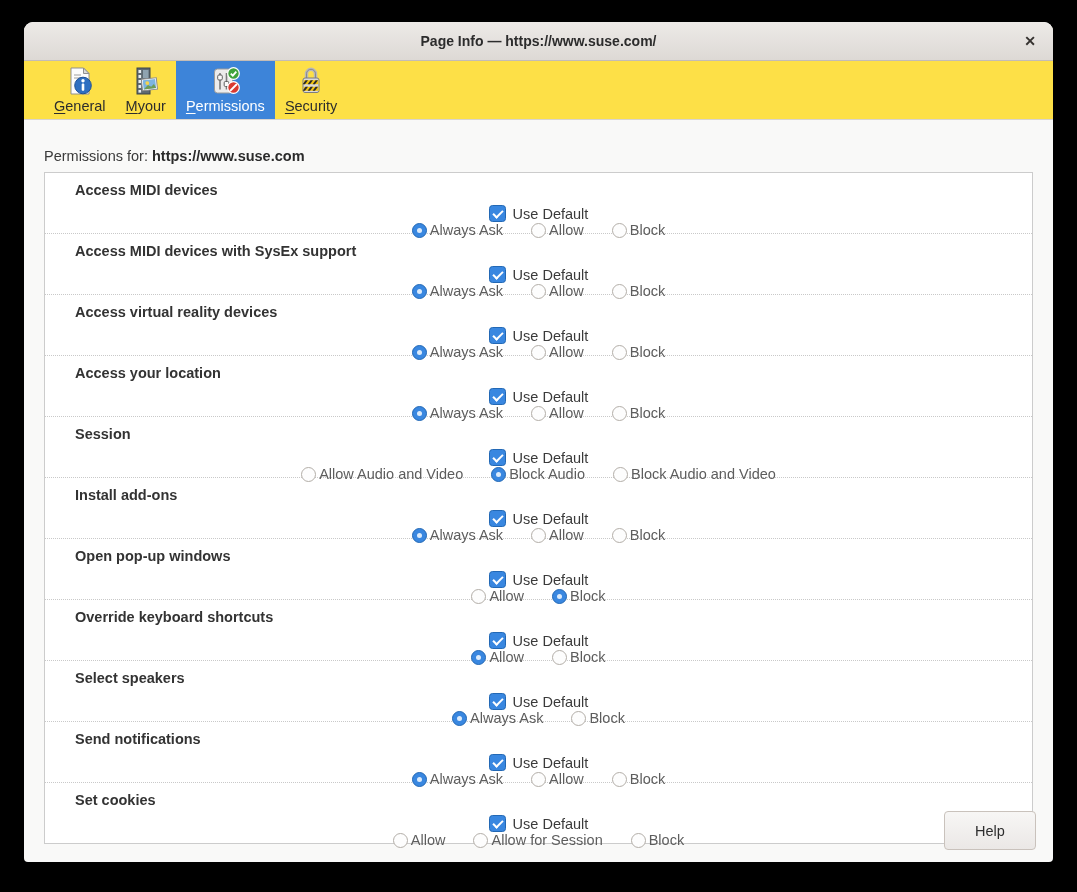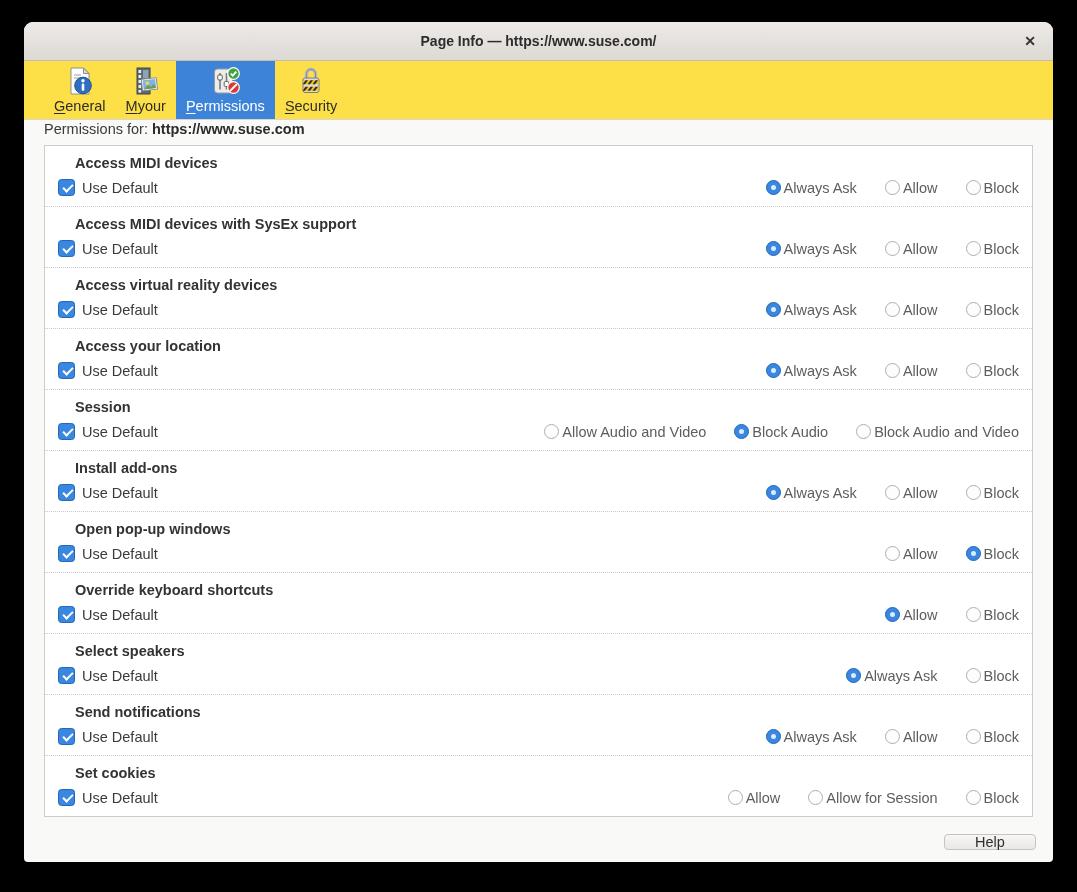--- a/index.html
+++ b/index.html
@@ -37,31 +37,31 @@
   }
   .tab {
     display:flex; flex-direction:column; align-items:center; justify-content:flex-start;
     padding:4px 10px 3px; color:#2d2d2d; font-size:14.5px; cursor:default;
   }
   .tab .icon { width:32px; height:32px; margin-bottom:1px; }
   .tab.selected { background:#3d84d9; color:#ffffff; }
   .ak { text-decoration:underline; text-underline-offset:2px; }
   
   .permfor {
-    margin:1px 20px 8px; font-size:14.5px; color:#3a3a3a;
+    margin:28px 20px 8px; font-size:14.5px; color:#3a3a3a;
   }
   .permfor b { color:#2b2b2b; }
   
   .listbox {
     margin:0 20px; background:#ffffff; border:1px solid #cccccc;
   }
   .row { padding:8px 13px 9px; border-bottom:1px dotted #c9c9c9; }
   .row:last-child { border-bottom:none; }
   .row-title { font-size:14.5px; font-weight:bold; color:#333333; line-height:18px; margin-bottom:6px;margin-left:17px; }
-  .row-controls { display:flex; align-items:center; justify-content:space-between; height:19px; }
+  .row-controls { display:flex; align-items:center; justify-content:space-between; height:19px;flex-direction:column; }
   .use-default { display:flex; align-items:center; gap:7px; font-size:14.5px; color:#3a3a3a; cursor:default; }
   .checkbox {
     width:17px; height:17px; border-radius:3.5px; box-sizing:border-box;
     border:1px solid #b3aea8; background:#fdfdfd; position:relative; flex:0 0 17px;
   }
   .checkbox.checked { background:#3987e0; border-color:#2268b5; }
   .checkbox.checked::after {
     content:""; position:absolute; left:3.5px; top:4px; width:8px; height:4px;
     border-left:2px solid #fff; border-bottom:2px solid #fff;
     transform:rotate(-45deg);
@@ -73,21 +73,21 @@
     border:1px solid #b3aea8; background:#fdfdfd; position:relative; flex:0 0 15px;
   }
   .radio.selected { background:#3987e0; border-color:#2268b5; }
   .radio.selected::after {
     content:""; position:absolute; left:4px; top:4px; width:5px; height:5px;
     border-radius:50%; background:#dcebfb;
   }
   
   .footer { flex:1; position:relative; }
   .help-btn {
-    position:absolute; right:17px; bottom:12px; width:92px; height:16px;
+    position:absolute; right:17px; bottom:12px; width:92px; height:39px;
     background:linear-gradient(#f7f6f5,#ebe8e6);
     border:1px solid #c9c2bc; border-radius:4px;
     font-size:14.5px; color:#2d2d2d; font-family:"Liberation Sans", sans-serif;
     display:flex; align-items:center; justify-content:center; cursor:default;
   }
 </style>
 </head>
 <body>
 
 <div class="window">

